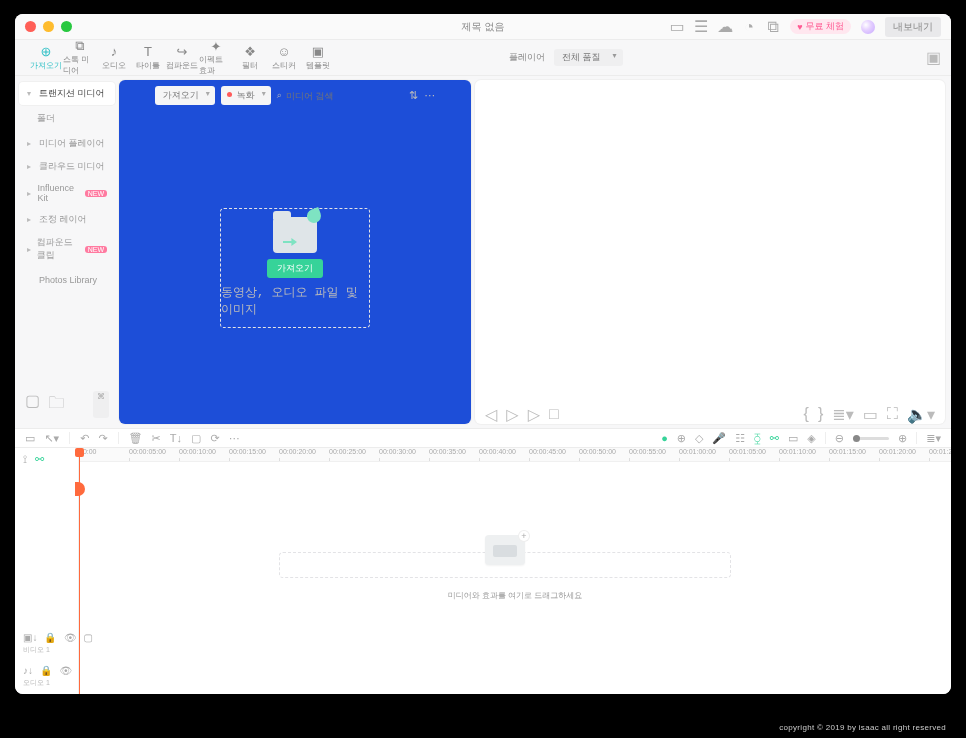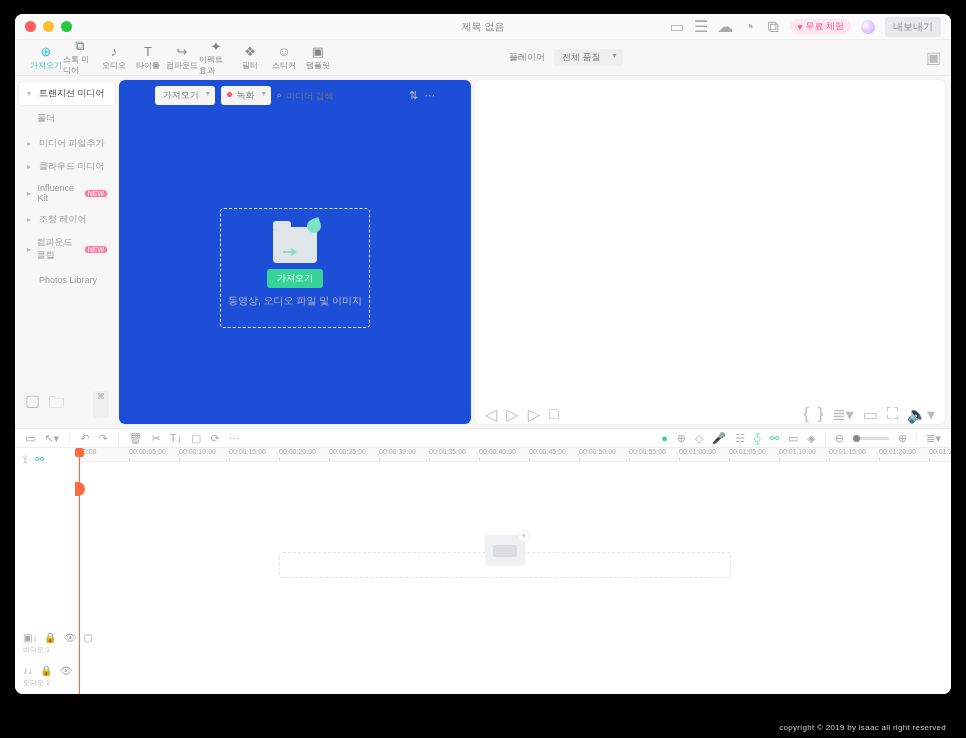--- a/index.html
+++ b/index.html
@@ -48,21 +48,21 @@
 .search-box{ flex:1; display:flex; align-items:center; gap:4px; font-size:9px; color:#bbb;}
 .search-box input{ border:none; outline:none; font-size:9px; width:100%; background:transparent;}
 .mt-icon{ color:#bbb; font-size:11px;}
 .drop-area { flex:1; display:flex; align-items:center; justify-content:center;}
 .drop-box{ width:150px; height:120px; border:1px dashed #e3e3e6; border-radius:4px; display:flex; flex-direction:column; align-items:center; justify-content:center; gap:6px;}
 .folder-ic{ width:44px; height:36px; background:#dfe5e8; border-radius:4px; position:relative;}
 .folder-ic:before{content:""; position:absolute; top:-6px; left:0; width:18px; height:8px; background:#dfe5e8; border-radius:3px 3px 0 0;}
 .folder-leaf{ position:absolute; right:-4px; top:-8px; width:14px; height:14px; background:#7ee3c2; border-radius:50% 0 50% 50%; transform:rotate(-20deg);}
 .folder-arrow{ position:absolute; left:10px; bottom:6px; width:14px; height:10px; background:#7ee3c2; clip-path:polygon(0 40%,60% 40%,60% 10%,100% 50%,60% 90%,60% 60%,0 60%);}
 .import-btn{ background:#36d399; color:#fff; border:none; font-size:9px; padding:3px 10px; border-radius:3px;}
-.drop-help{ font-size:10px; color:#bbb;}
+.drop-help{ font-size:12px; color:#bbb;font-family:Liberation Mono, monospace;}
 
 .preview-col { flex:1; background:#fff; border-radius:6px; margin:4px 6px 4px 0; box-shadow:0 0 0 1px #f0f0f0; display:flex; flex-direction:column;}
 .preview-area{ flex:1;}
 .scrubber{ height:18px; padding:0 10px; display:flex; align-items:center;}
 .scrub-track{ flex:1; height:3px; background:#eee; border-radius:2px; position:relative;}
 .scrub-handle{ width:9px; height:9px; background:#fff; border:1px solid #ccc; border-radius:50%; position:absolute; left:0; top:-3px;}
 .tc-wrap{ margin-left:10px; font-size:9px; color:#555; }
 .tc-wrap .dur{ color:#bbb;}
 .pv-bottom{ height:20px; display:flex; align-items:center; padding:0 10px; gap:9px; color:#bbb;}
 .pv-bottom .spacer{ flex:1;}
@@ -183,21 +183,21 @@
       <div class="side-pill active-row">
         <span class="side-arrow">▾</span>
         <span>트랜지션 미디어</span>
       </div>
       <div class="side-pill sub">
         <span>폴더</span>
       </div>
       <div id="side-items">
           <div class="side-item">
             <span class="side-arrow">▸</span>
-            <span>미디어 파일추가</span>
+            <span>미디어 플레이어</span>
           </div>
           <div class="side-item">
             <span class="side-arrow">▸</span>
             <span>클라우드 미디어</span>
           </div>
           <div class="side-item">
             <span class="side-arrow">▸</span>
             <span>Influence Kit</span>
             <span class="badge-new">NEW</span>
           </div>
@@ -350,20 +350,21 @@
       </div>
       <div class="playhead">
           <div class="playflag"></div>
         </div>
       <div class="tl-canvas">
         <div class="drop-lane">
           <div class="drop-thumb">
               <div class="drop-thumb-inner"></div>
             </div>
         </div>
+        <div class="tl-help">미디어와 효과를 여기로 드래그하세요</div>
       </div>
     </div>
   </div>
 
 </div>
 
 <div class="watermark">
   <div class="cp">copyright © 2019 by isaac all right reserved</div>
 </div>
 

